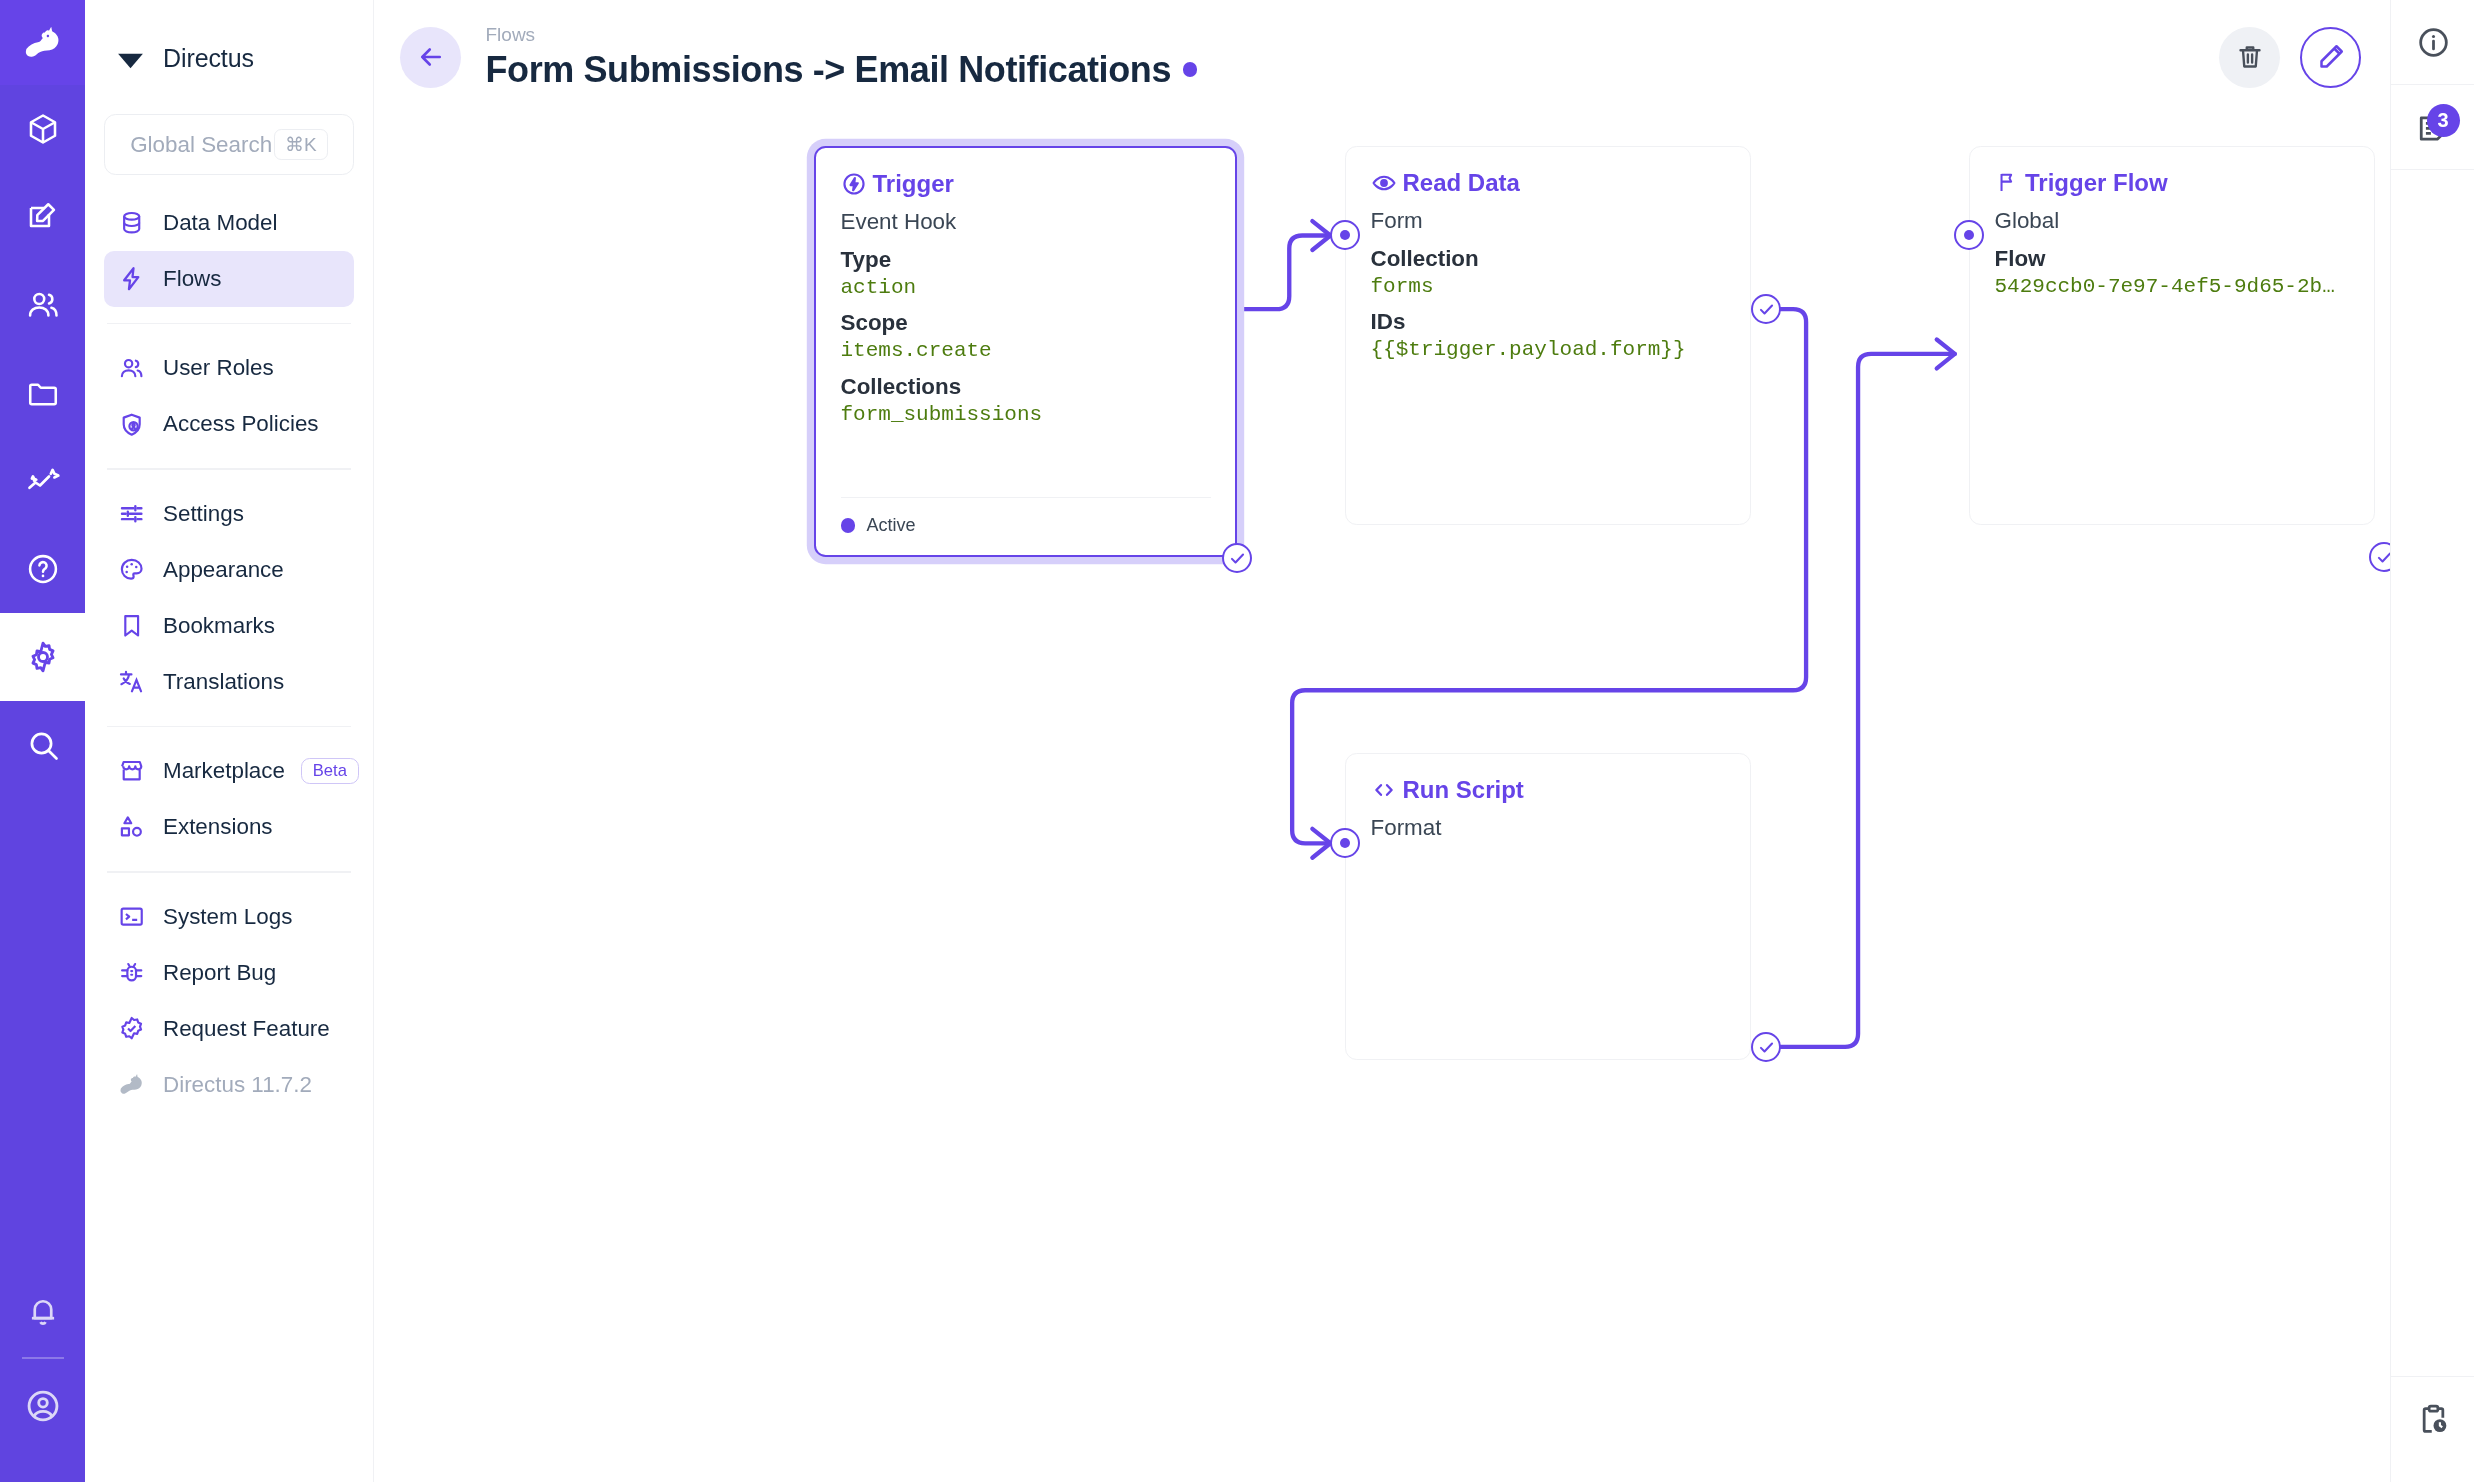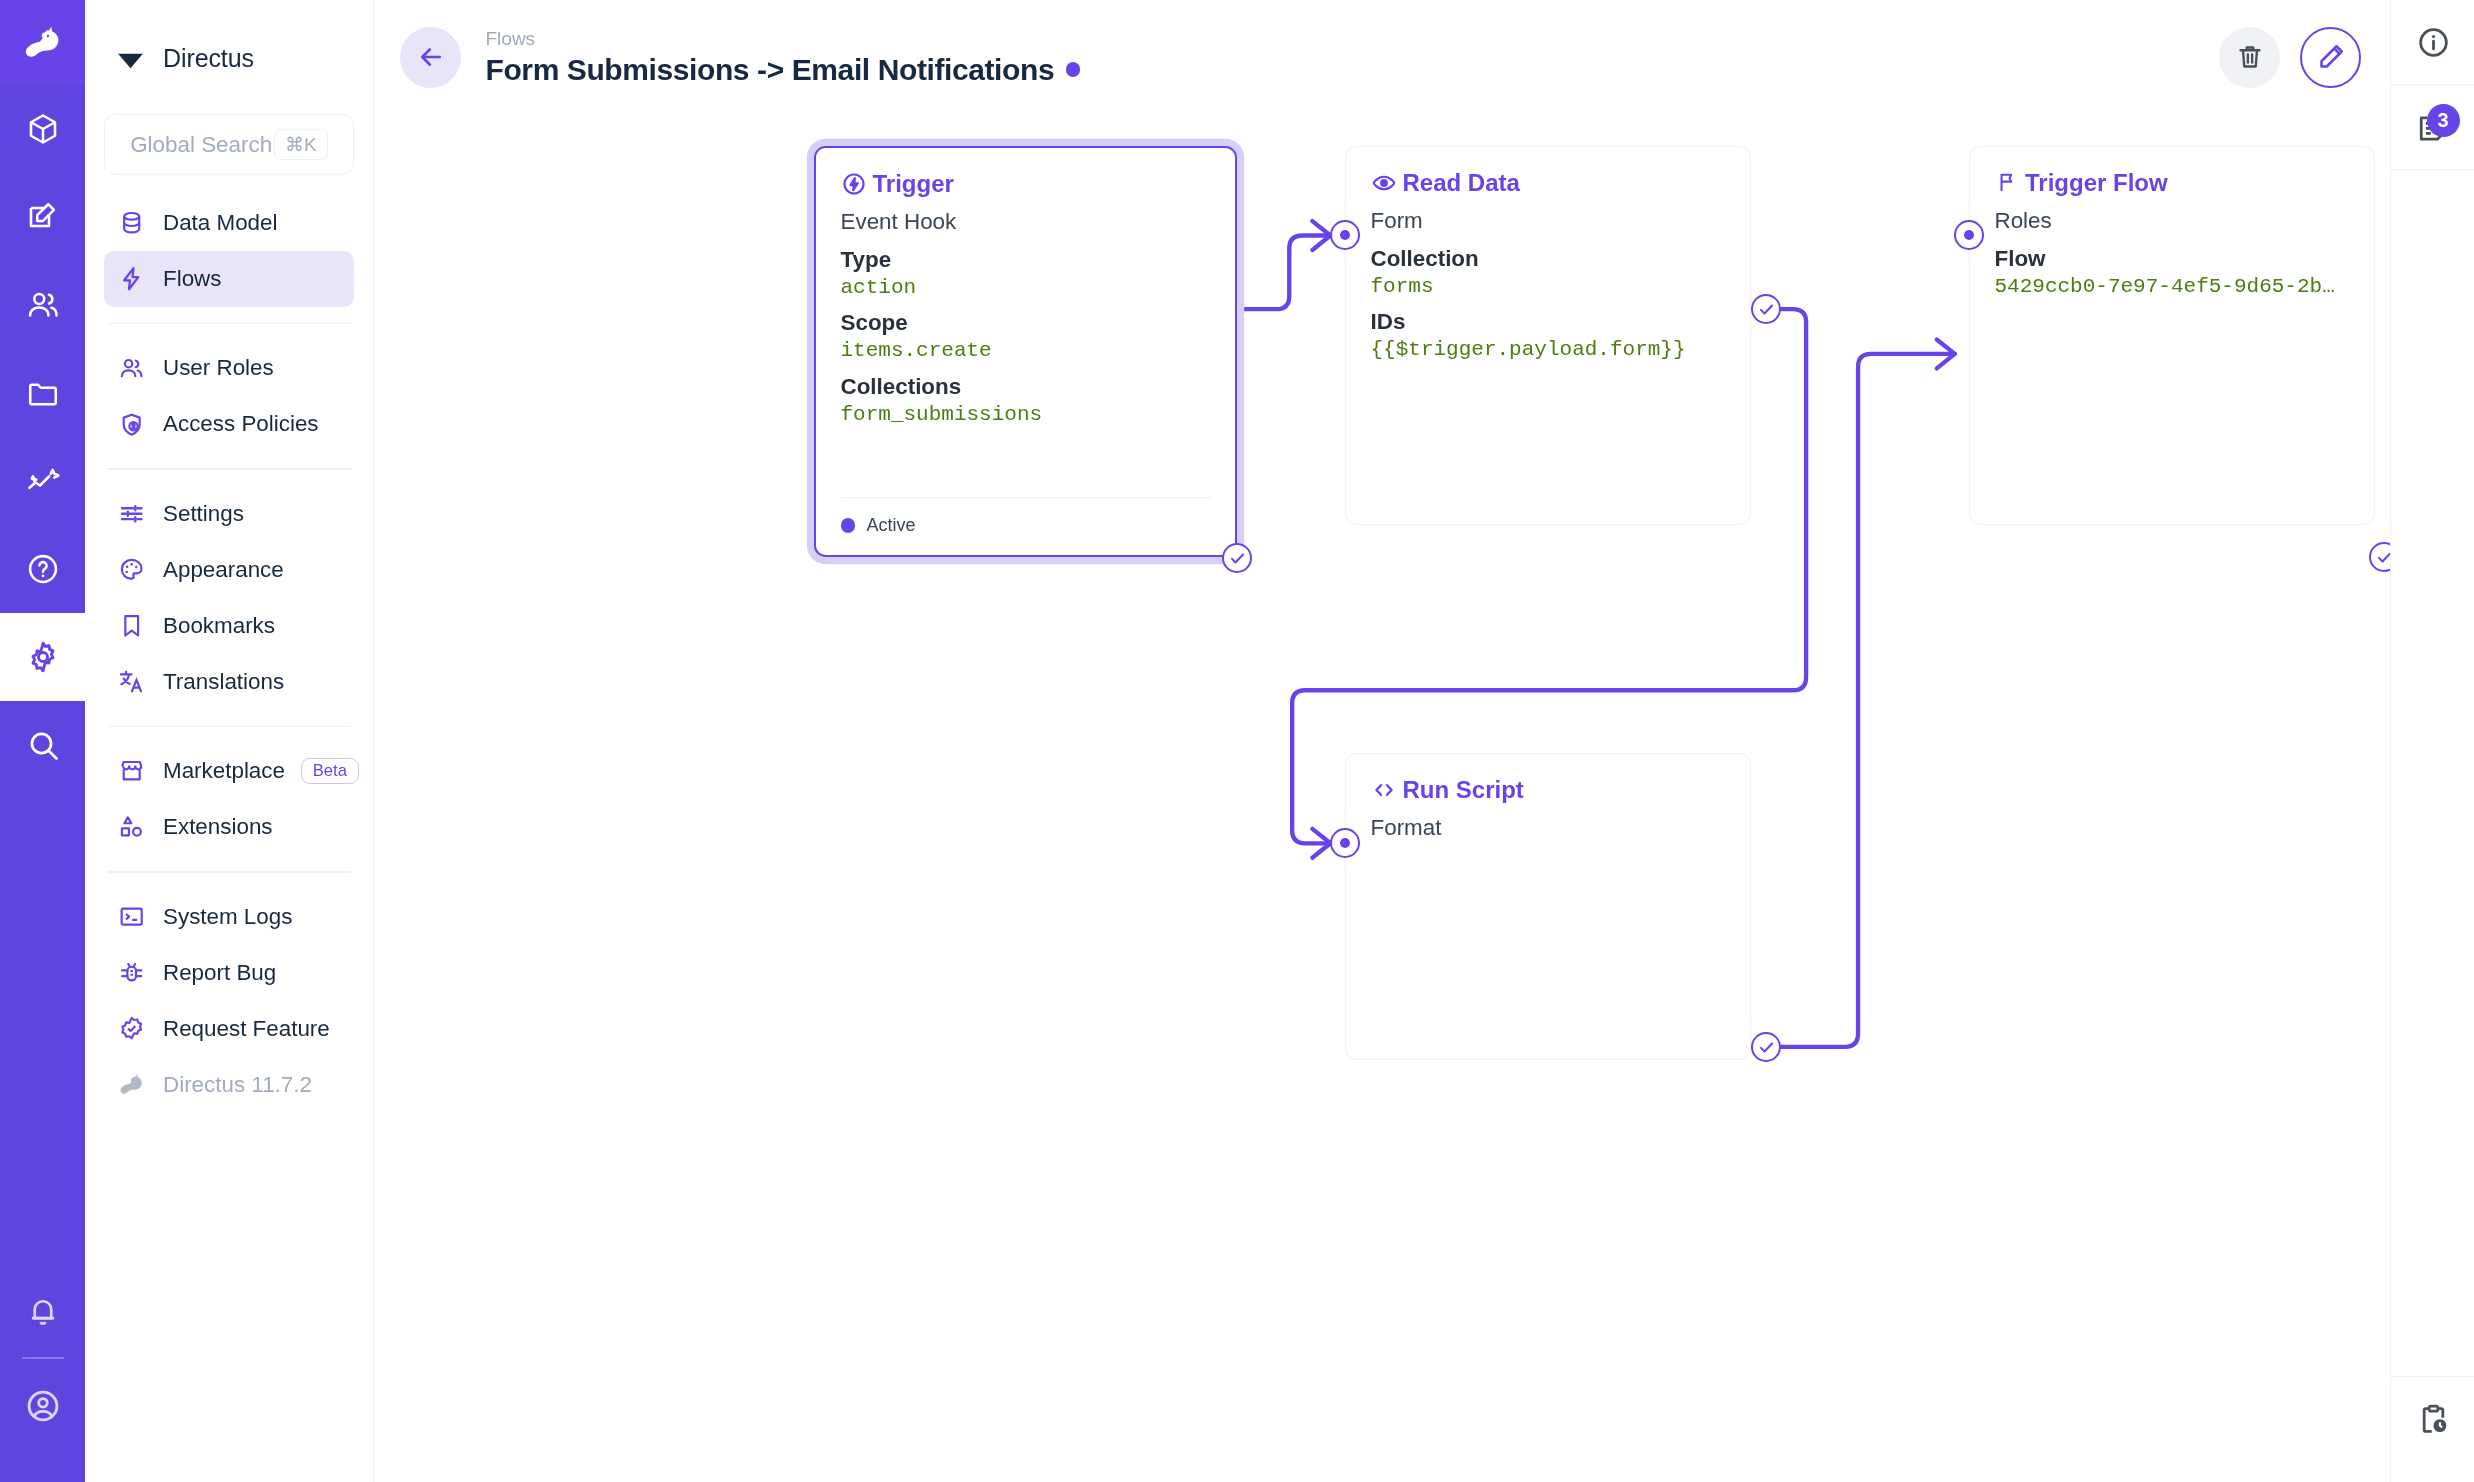--- a/index.html
+++ b/index.html
@@ -81,21 +81,21 @@
     padding: 0 29px 0 26px; position: relative; z-index: 3;
   }
   .back-btn {
     width: 61px; height: 61px; border-radius: 50%;
     background: #e8e5fb; display: flex; align-items: center; justify-content: center;
     flex: 0 0 61px; cursor: pointer;
   }
   .title-wrap { margin-left: 24.5px; display: flex; flex-direction: column; justify-content: center; }
   .crumb { font-size: 19px; color: #a2abbb; line-height: 1.25; margin-bottom: 1.4px; }
   .title-row { display: flex; align-items: center; gap: 11.6px; }
-  .title { font-size: 30px; font-weight: bold; color: #172940; letter-spacing: -0.4px; white-space: nowrap; }
+  .title { font-size: 36px; font-weight: bold; color: #172940; letter-spacing: -0.4px; white-space: nowrap; }
   .title-dot { width: 14.4px; height: 14.4px; border-radius: 50%; background: #6644e8; }
   .hdr-actions { margin-left: auto; display: flex; align-items: center; gap: 20px; }
   .icon-btn {
     width: 61px; height: 61px; border-radius: 50%;
     display: flex; align-items: center; justify-content: center; cursor: pointer;
   }
   .icon-btn.soft { background: #eff1f5; }
   .icon-btn.outline { border: 2.2px solid #6644e8; }
 
   
@@ -534,21 +534,21 @@
       </div>
 
       <div class="node" style="left:1595px; top:32px; width:406px; height:379px;">
         <div class="node-head">
           <svg width="24.5" height="24.5" viewBox="0 0 24 24" fill="none" stroke="#6644e8" stroke-width="2" stroke-linejoin="round">
             <path d="M6.4 20.6V4M6.4 4.6h9.4l-1.6 3.4 1.6 3.4H6.4"></path>
           </svg>
           <span>Trigger Flow</span>
         </div>
         <div class="node-body">
-          <div class="fld-name">Roles</div>
+          <div class="fld-name">Global</div>
           <div class="fld-label">Flow</div>
           <div class="fld-value">5429ccb0-7e97-4ef5-9d65-2b…</div>
         </div>
       </div>
       <div class="h-in" style="left:1580px; top:106px;">
           <i></i>
         </div>
       <div class="h-out" style="left:1995px; top:428px;">
         <svg width="19" height="19" viewBox="0 0 24 24" fill="none" stroke="#6644e8" stroke-width="2.6" stroke-linecap="round" stroke-linejoin="round">
             <path d="M5 12.5l4.5 4.5L19 7"></path>

